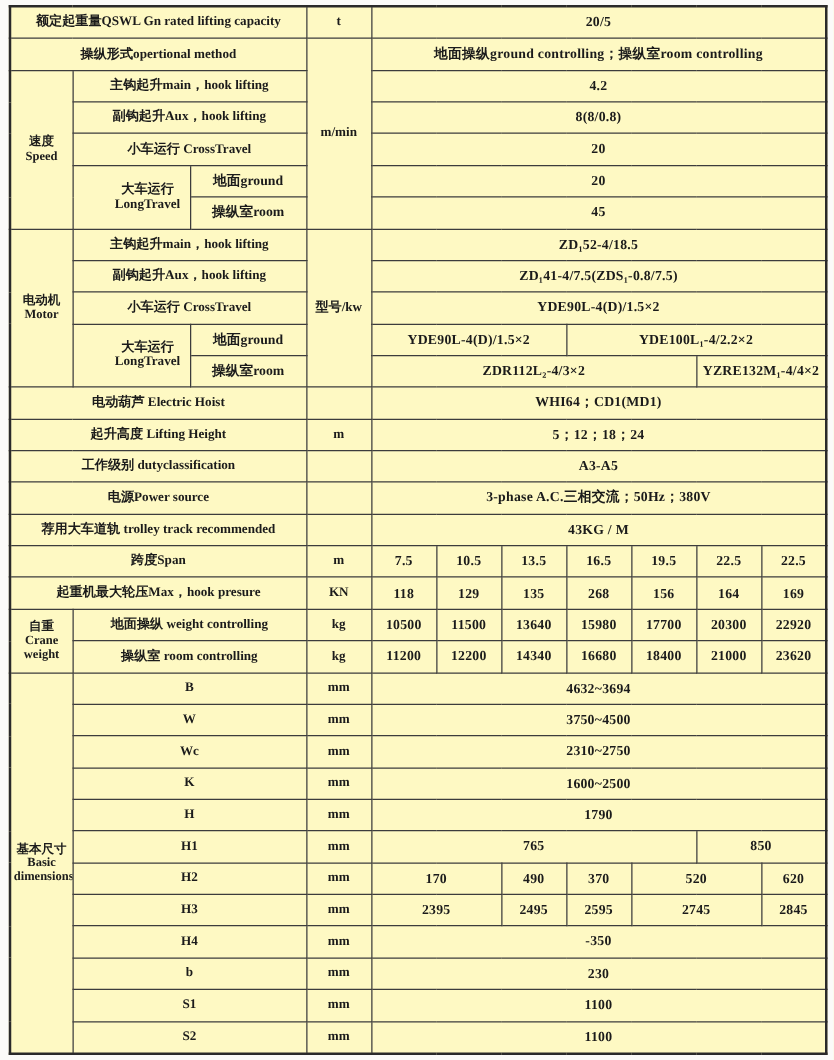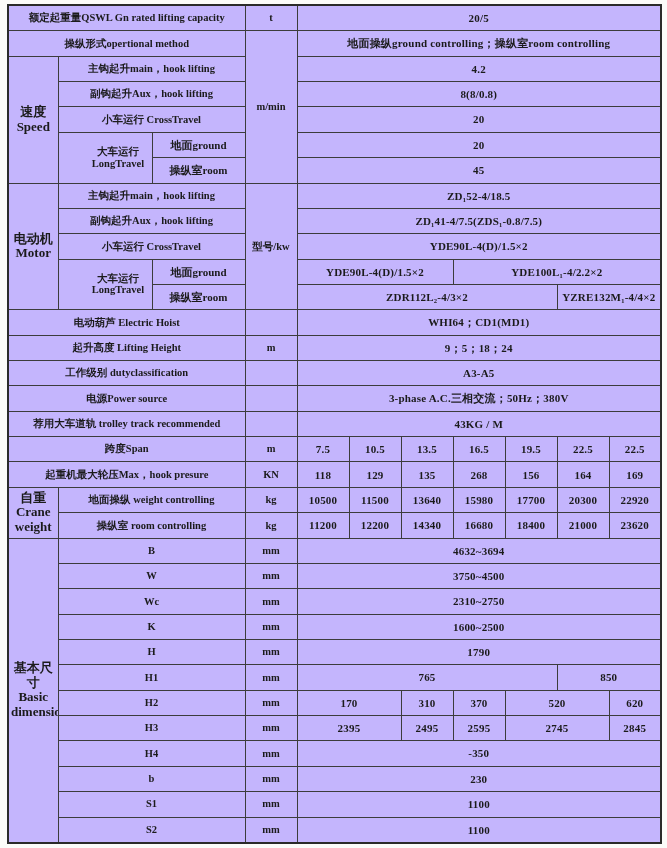--- a/index.html
+++ b/index.html
@@ -16,33 +16,33 @@
     color:var(--text);
     overflow:hidden;
   }
   table.spec{
     border-collapse:collapse;
     table-layout:fixed;
     width:653px;
     height:840px;
     margin:4px 0 12px 7px;
     border:2px solid var(--outer);
-    background:#c4b5fd;
+    background:#fef9c3;
   }
   td{
     border:1px solid var(--border);
     text-align:center;
     vertical-align:middle;
     font-weight:bold;
     padding:0 2px;
     height:23px;
     line-height:1.12;
     overflow:hidden;
   }
-  td.grp{font-size:13px;white-space:pre-line;}
+  td.grp{font-size:10px;white-space:pre-line;}
   td.lbl{font-size:10.5px;}
   td.lbl2{font-size:10.5px;white-space:pre-line;padding-left:28px;}
   td.sub{font-size:11px;}
   td.unit{font-size:10.5px;}
   td.val{font-size:11px;letter-spacing:.2px;}
 </style>
 </head>
 <body>
 
 <table class="spec">
@@ -122,21 +122,21 @@
     <td class="val" colspan="2">YZRE132M₁-4/4×2</td>
   </tr>
   <tr>
     <td class="lbl" colspan="3">电动葫芦 Electric Hoist</td>
     <td class="unit"></td>
     <td class="val" colspan="7">WHI64；CD1(MD1)</td>
   </tr>
   <tr>
     <td class="lbl" colspan="3">起升高度 Lifting Height</td>
     <td class="unit">m</td>
-    <td class="val" colspan="7">9；5；18；24</td>
+    <td class="val" colspan="7">5；12；18；24</td>
   </tr>
   <tr>
     <td class="lbl" colspan="3">工作级别 dutyclassification</td>
     <td class="unit"></td>
     <td class="val" colspan="7">A3-A5</td>
   </tr>
   <tr>
     <td class="lbl" colspan="3">电源Power source</td>
     <td class="unit"></td>
     <td class="val" colspan="7">3-phase A.C.三相交流；50Hz；380V</td>
@@ -224,21 +224,21 @@
   <tr>
     <td class="lbl" colspan="2">H1</td>
     <td class="unit">mm</td>
     <td class="val" colspan="5">765</td>
     <td class="val" colspan="2">850</td>
   </tr>
   <tr>
     <td class="lbl" colspan="2">H2</td>
     <td class="unit">mm</td>
     <td class="val" colspan="2">170</td>
-    <td class="val">310</td>
+    <td class="val">490</td>
     <td class="val">370</td>
     <td class="val" colspan="2">520</td>
     <td class="val">620</td>
   </tr>
   <tr>
     <td class="lbl" colspan="2">H3</td>
     <td class="unit">mm</td>
     <td class="val" colspan="2">2395</td>
     <td class="val">2495</td>
     <td class="val">2595</td>

